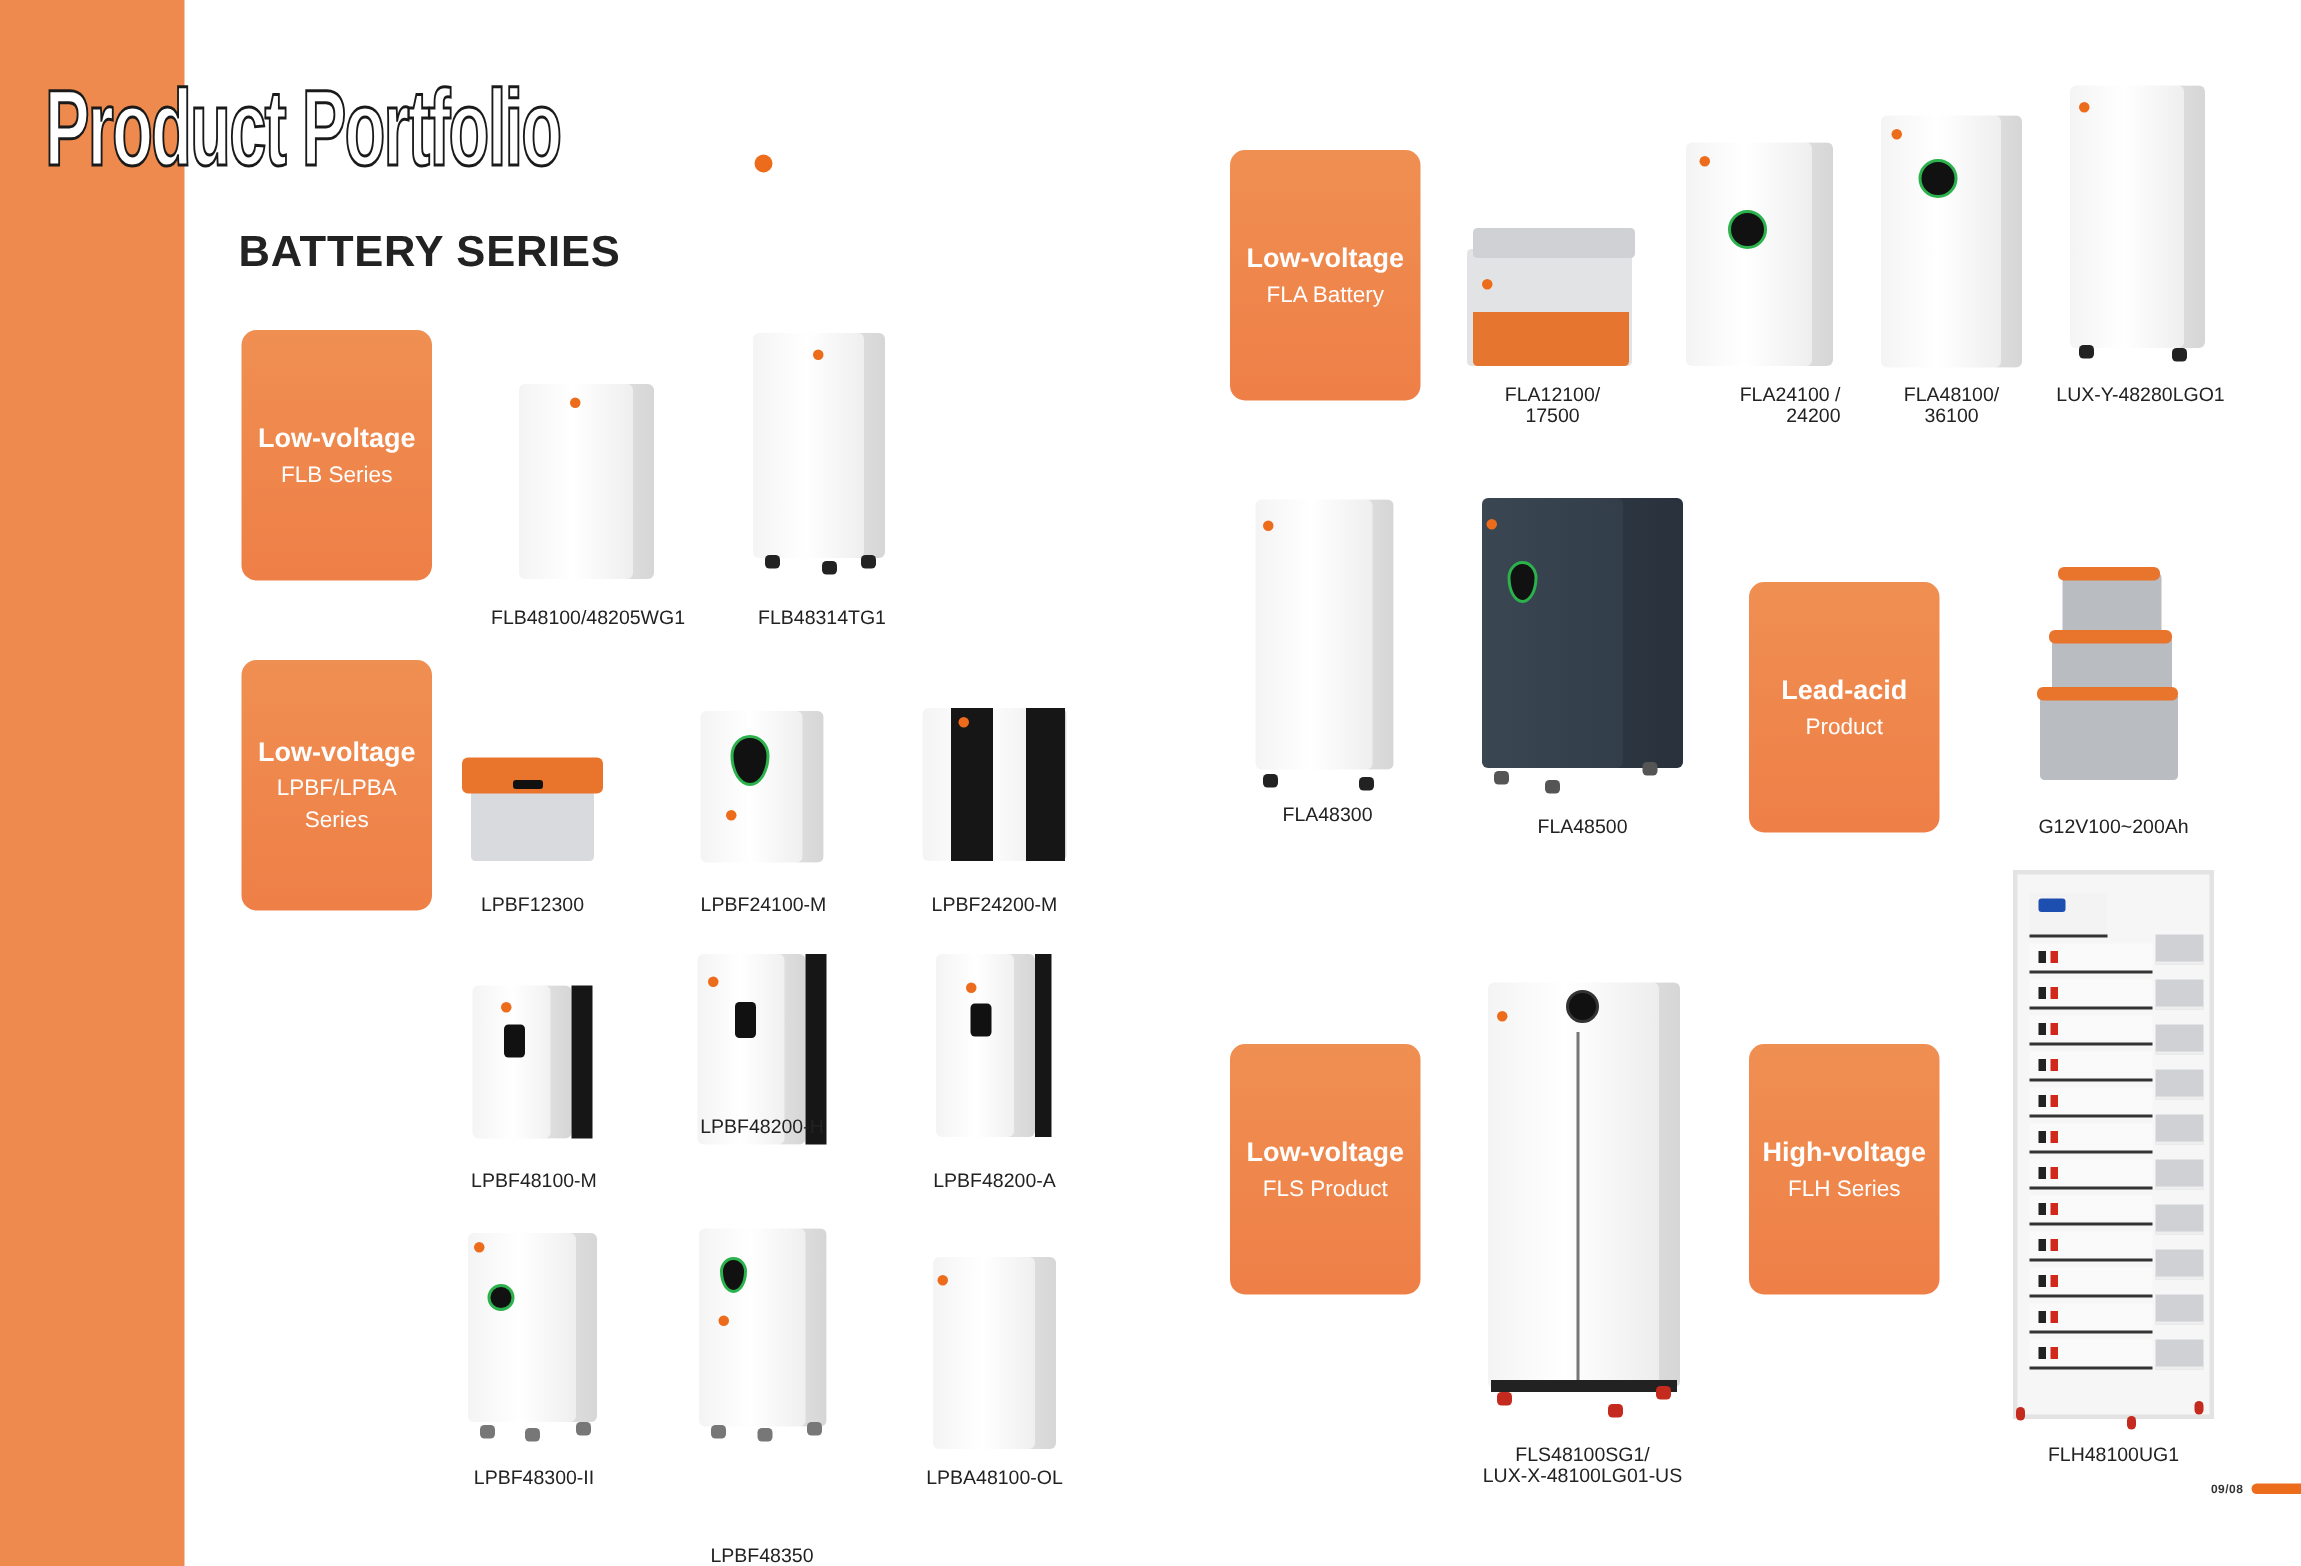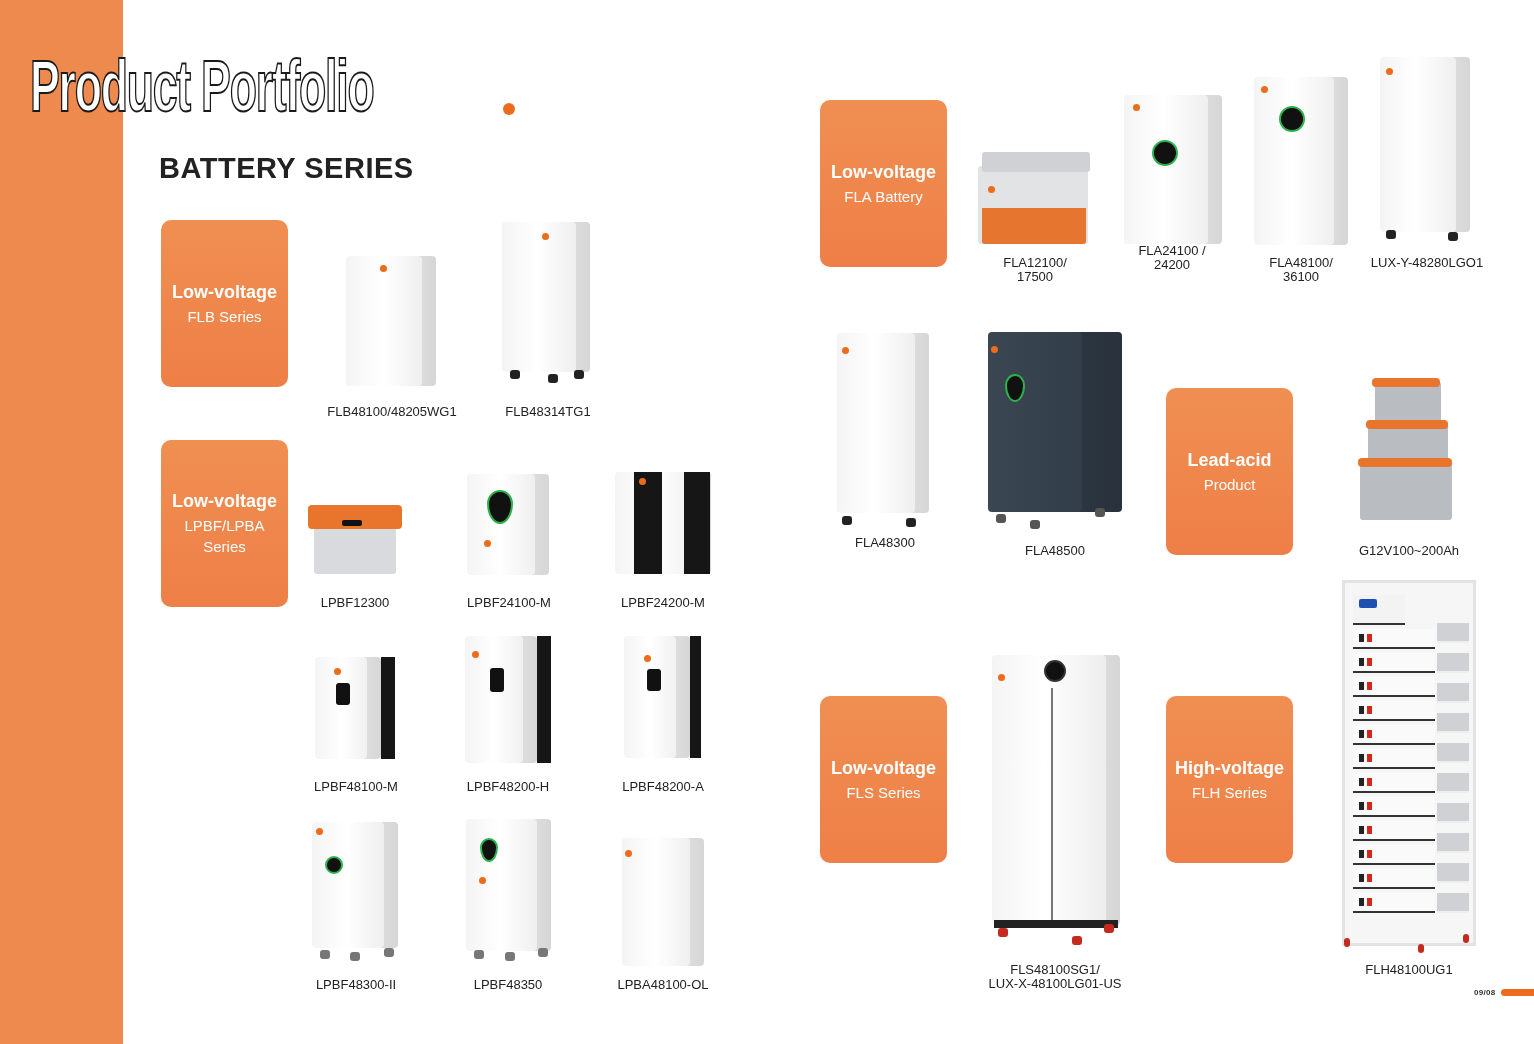--- a/index.html
+++ b/index.html
@@ -52,21 +52,21 @@
 <div class="series-card" style="left:820px;top:100px;">
   <div class="kind">Low-voltage</div>
   <div class="name">FLA Battery</div>
 </div>
 <div class="series-card" style="left:1166px;top:388px;">
   <div class="kind">Lead-acid</div>
   <div class="name">Product</div>
 </div>
 <div class="series-card" style="left:820px;top:696px;">
   <div class="kind">Low-voltage</div>
-  <div class="name">FLS Series</div>
+  <div class="name">FLS Product</div>
 </div>
 <div class="series-card" style="left:1166px;top:696px;">
   <div class="kind">High-voltage</div>
   <div class="name">FLH Series</div>
 </div>
 
 <div>
   <div class="cab" style="left:346px;top:256px;width:90px;height:130px;"></div>
   <div class="logo" style="left:380px;top:265px;"></div>
 </div>
@@ -110,21 +110,21 @@
   <div class="logo" style="left:334px;top:668px;"></div>
 </div>
 <div class="caption" style="left:300px;top:780px;width:112px;">LPBF48100-M</div>
 
 <div>
   <div class="cab" style="left:465px;top:636px;width:72px;height:127px;"></div>
   <div class="side-dark" style="left:537px;top:636px;width:14px;height:127px;"></div>
   <div class="screen rect" style="left:490px;top:668px;width:14px;height:24px;"></div>
   <div class="logo" style="left:472px;top:651px;"></div>
 </div>
-<div class="caption" style="left:452px;top:780px;width:112px;">LPBF48200-H</div>
+<div class="caption" style="left:452px;top:744px;width:112px;">LPBF48200-H</div>
 
 <div>
   <div class="cab" style="left:624px;top:636px;width:66px;height:122px;"></div>
   <div class="side-dark" style="left:690px;top:636px;width:11px;height:122px;"></div>
   <div class="screen rect" style="left:647px;top:669px;width:14px;height:22px;"></div>
   <div class="logo" style="left:644px;top:655px;"></div>
 </div>
 <div class="caption" style="left:604px;top:780px;width:118px;">LPBF48200-A</div>
 
 <div>
@@ -138,21 +138,21 @@
 <div class="caption" style="left:300px;top:978px;width:112px;">LPBF48300-II</div>
 
 <div>
   <div class="cab" style="left:466px;top:819px;width:85px;height:132px;"></div>
   <div class="screen tear" style="left:480px;top:838px;width:14px;height:20px;"></div>
   <div class="logo" style="left:479px;top:877px;"></div>
   <div class="wheel" style="left:474px;top:950px;background:#777;"></div>
   <div class="wheel" style="left:505px;top:952px;background:#777;"></div>
   <div class="wheel" style="left:538px;top:948px;background:#777;"></div>
 </div>
-<div class="caption" style="left:452px;top:978px;width:112px;">LPBF48350</div>
+<div class="caption" style="left:452px;top:1030px;width:112px;">LPBF48350</div>
 
 <div>
   <div class="cab" style="left:622px;top:838px;width:82px;height:128px;"></div>
   <div class="logo" style="left:625px;top:850px;"></div>
 </div>
 <div class="caption" style="left:604px;top:978px;width:118px;">LPBA48100-OL</div>
 
 <div>
   <div class="box-grey" style="left:978px;top:166px;width:110px;height:78px;background:#e2e3e5;"></div>
   <div class="box-grey" style="left:982px;top:152px;width:108px;height:20px;background:#cfd1d4;"></div>
@@ -160,21 +160,21 @@
   <div class="logo" style="left:988px;top:186px;"></div>
 </div>
 <div class="caption" style="left:980px;top:256px;width:110px;">FLA12100/
 17500</div>
 
 <div>
   <div class="cab" style="left:1124px;top:95px;width:98px;height:149px;"></div>
   <div class="screen" style="left:1152px;top:140px;width:22px;height:22px;"></div>
   <div class="logo" style="left:1133px;top:104px;"></div>
 </div>
-<div class="caption" style="left:1117px;top:244px;width:110px;">FLA24100 /
+<div class="caption" style="left:1117px;top:256px;width:110px;text-align:right;">FLA24100 /
 24200</div>
 
 <div>
   <div class="cab" style="left:1254px;top:77px;width:94px;height:168px;"></div>
   <div class="screen" style="left:1279px;top:106px;width:22px;height:22px;"></div>
   <div class="logo" style="left:1261px;top:86px;"></div>
 </div>
 <div class="caption" style="left:1246px;top:256px;width:110px;">FLA48100/
 36100</div>
 

